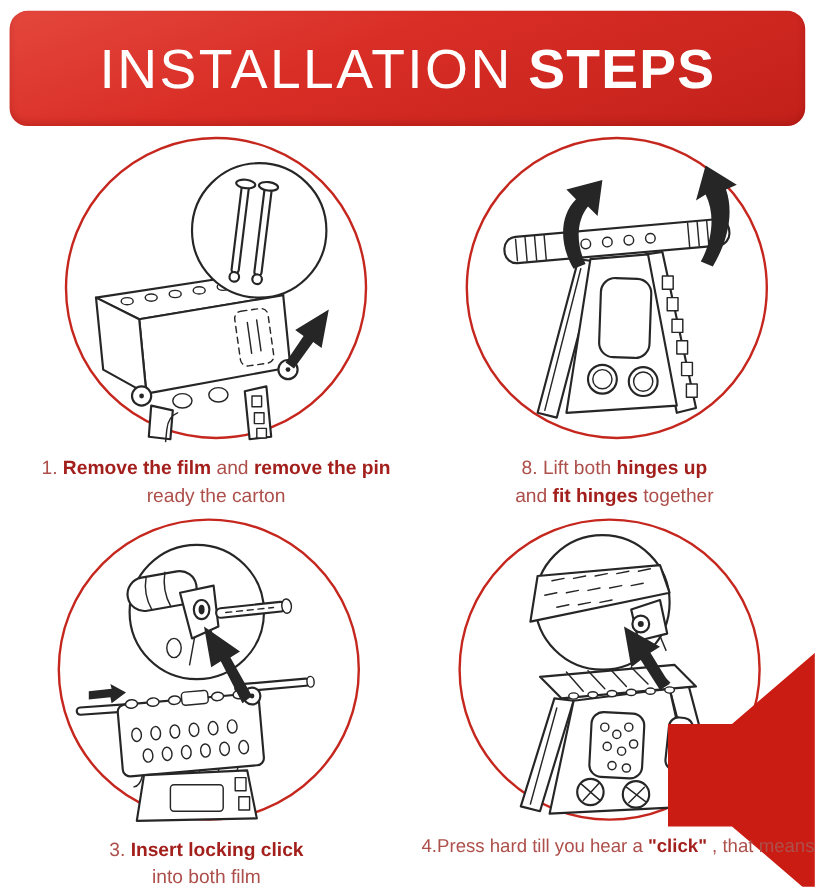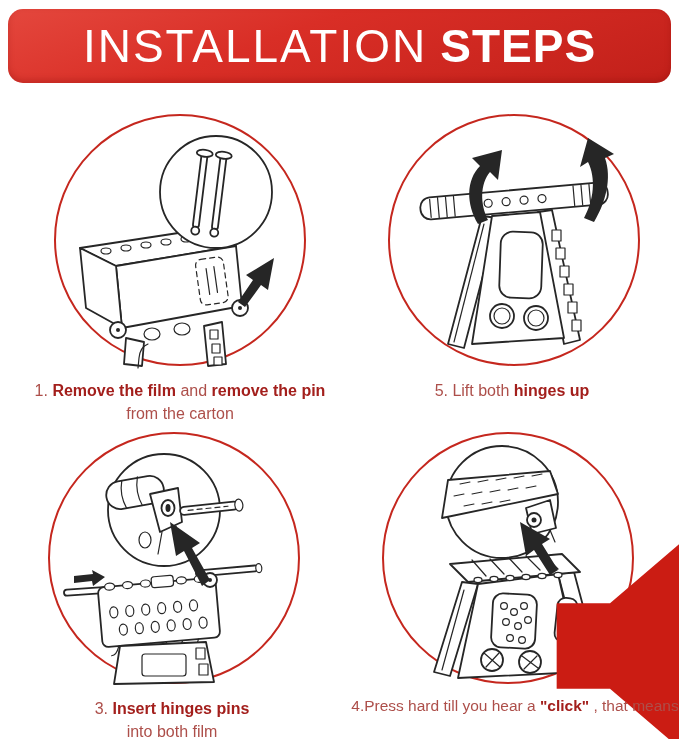--- a/index.html
+++ b/index.html
@@ -2,21 +2,21 @@
 <html><head>
 <meta charset="utf-8">
 <style>
   html,body{margin:0;padding:0;}
   body{
     width:679px;height:739px;background:#ffffff;position:relative;overflow:hidden;
     font-family:"Liberation Sans", sans-serif;
   }
   
   .banner{
-    position:absolute;left:8px;top:9px;width:663px;height:74px;border-radius:15px;
+    position:absolute;left:8px;top:9px;width:663px;height:96px;border-radius:15px;
     background:linear-gradient(160deg,#e4473d 0%,#d92e26 40%,#c2201a 100%);
     display:flex;align-items:center;justify-content:center;color:#ffffff;
     box-shadow:inset 0 -3px 6px rgba(120,0,0,.25);
   }
   .banner .t-reg{font-size:46px;font-weight:500;letter-spacing:2px;}
   .banner .t-bold{font-size:46px;font-weight:800;margin-left:13px;letter-spacing:1px;}
   
   .cell{position:absolute;width:256px;height:256px;}
   #cell1{left:52px;top:112px;}
   #cell2{left:386px;top:112px;}
@@ -285,26 +285,27 @@
       <svg width="24" height="22" viewBox="0 0 24 22">
         <path d="M1,7 h5 l7,-6 v20 l-7,-6 H1 z" fill="#cb1c13"></path>
         <path d="M17,6 q5,5 0,10" stroke="#cb1c13" stroke-width="2.4" fill="none" stroke-linecap="round"></path>
       </svg>
 
     </div>
   </div>
 
   <p class="caption" id="cap1">
     <span class="line"><span>1. </span><b>Remove the film</b><span> and </span><b>remove the pin</b></span>
-    <span class="line"><span>from the carton</span></span>
+    <span class="line"><span>ready the carton</span></span>
   </p>
   <p class="caption" id="cap2">
-    <span class="line"><span>5. Lift both </span><b>hinges up</b></span>
+    <span class="line"><span>8. Lift both </span><b>hinges up</b></span>
+    <span class="line"><span>and </span><b>fit hinges</b><span> together</span></span>
   </p>
   <p class="caption" id="cap3">
-    <span class="line"><span>3. </span><b>Insert hinges pins</b></span>
+    <span class="line"><span>3. </span><b>Insert locking click</b></span>
     <span class="line"><span>into both film</span></span>
   </p>
   <p class="caption" id="cap4">
     <span class="line"><span>4.Press hard till you hear a </span><b>"click"</b><span> , that means</span></span>
   </p>
 
 </div>
 
 </body></html>

